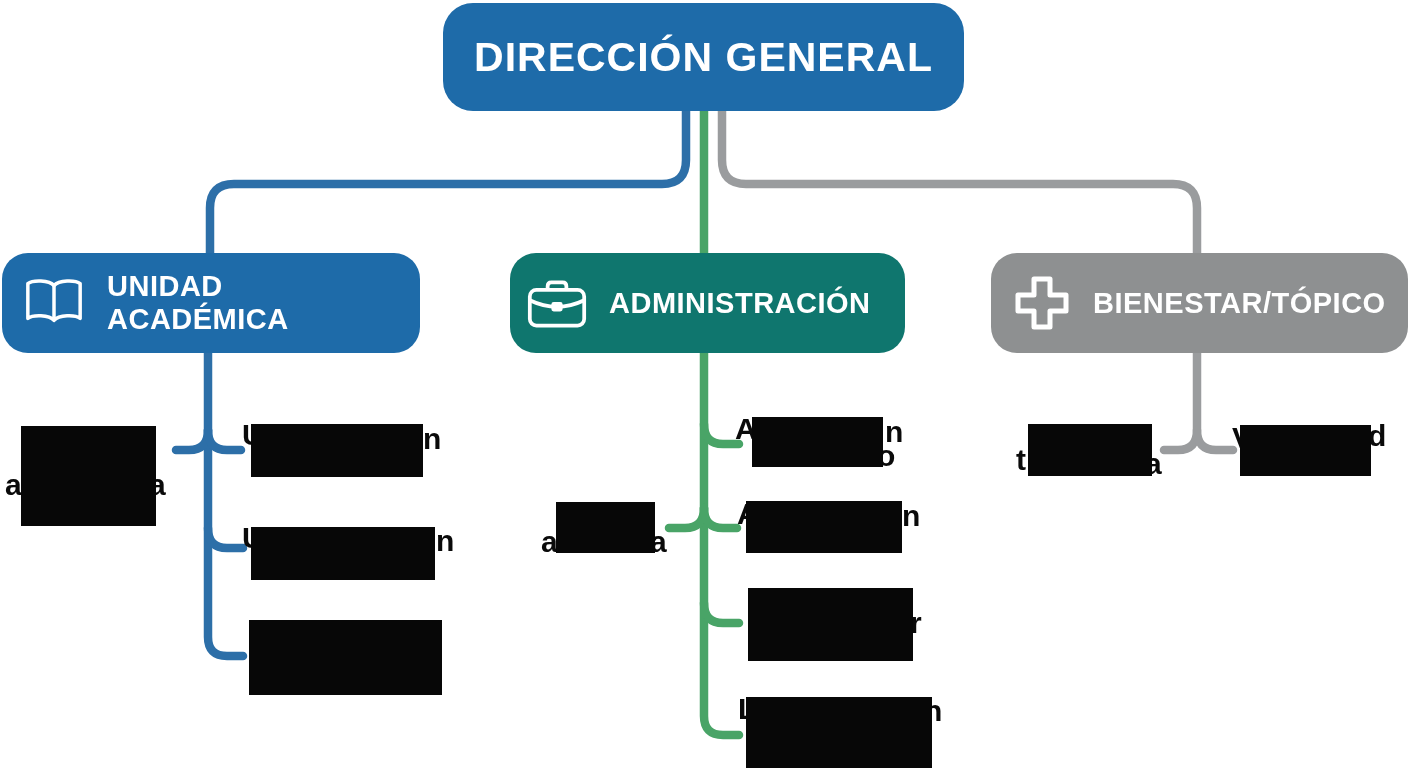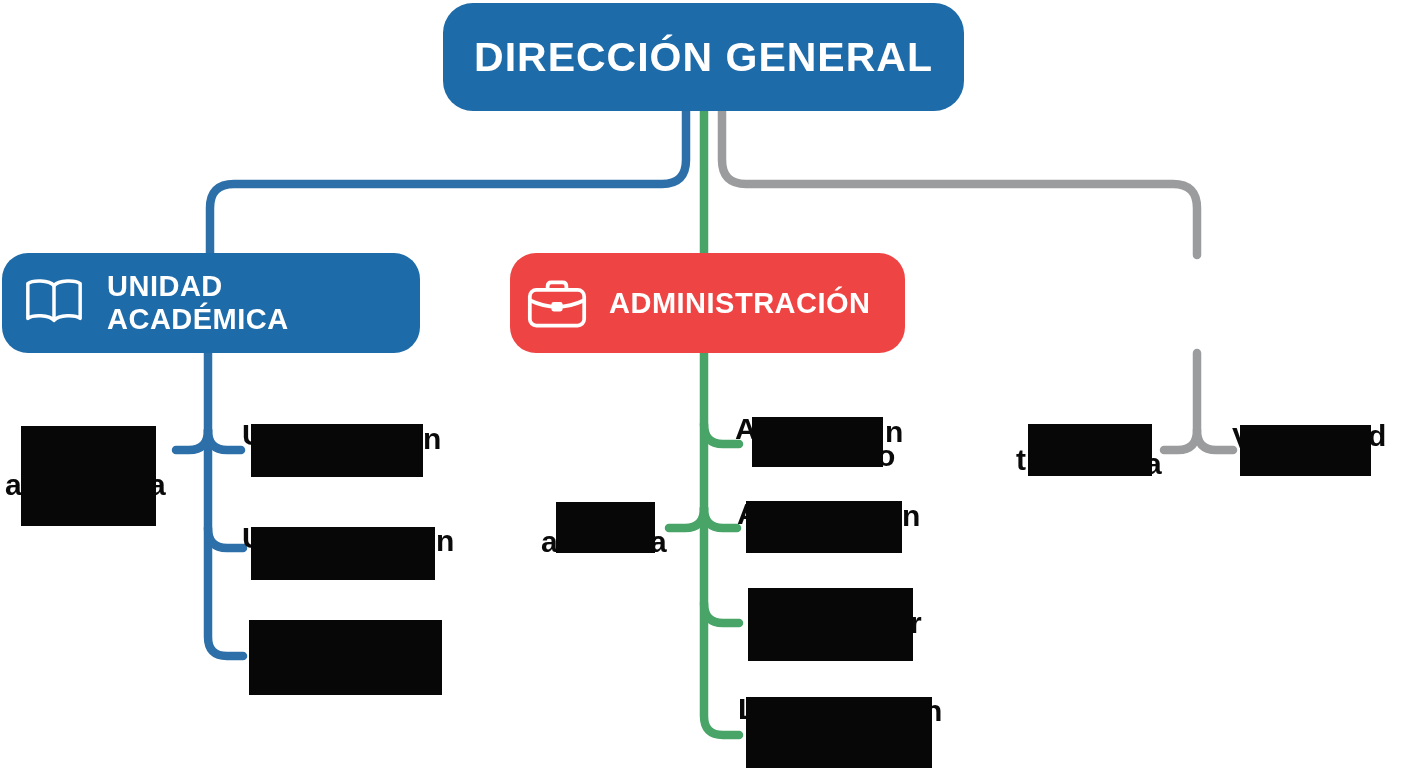--- a/index.html
+++ b/index.html
@@ -26,21 +26,21 @@
     height:100px; top:253px;
     border-radius:26px;
     gap:22px; padding:0 14px 0 22px;
     font-size:29px; letter-spacing:0.5px;
   }
   .branch-academica   { left:2px;   width:418px;padding-left:21px; }
   .branch-admin       { left:510px; width:395px; }
   .branch-bienestar   { left:991px; width:417px; }
 
   .bg-blue  { background:#1e6ba9; }
-  .bg-green { background:#ef4444;padding-left:17px; }
+  .bg-green { background:#0f766e;padding-left:17px; }
   .bg-gray  { background:#8e9091; }
 
   .icon-wrap { flex:0 0 auto; display:flex; align-items:center; }
 
   .redact { position:absolute; background:#070707; z-index:2; }
   .frag {
     position:absolute; z-index:1;
     font-weight:bold; font-size:30px; color:#0a0a0a;
     line-height:1; white-space:pre;
   }
@@ -90,20 +90,28 @@
       <svg width="60" height="52" viewBox="0 0 64 54">
         <rect x="3" y="13" width="58" height="38" rx="7" fill="none" stroke="#ffffff" stroke-width="4"></rect>
         <path d="M22 13 V9 q0 -4 4 -4 h12 q4 0 4 4 v4" fill="none" stroke="#ffffff" stroke-width="4"></path>
         <path d="M3 24 q29 14 58 0" fill="none" stroke="#ffffff" stroke-width="4"></path>
         <rect x="26" y="26" width="12" height="10" rx="2.5" fill="#ffffff"></rect>
       </svg>
     </span>
     <span>ADMINISTRACIÓN</span>
   </div>
 
+  <div class="node branch branch-bienestar bg-gray">
+    <span class="icon-wrap">
+      <svg width="58" height="58" viewBox="0 0 58 58">
+        <path d="M21 5 h16 v16 h16 v16 h-16 v16 h-16 v-16 H5 V21 h16 Z" fill="none" stroke="#ffffff" stroke-width="5" stroke-linejoin="round"></path>
+      </svg>
+    </span>
+    <span>BIENESTAR/TÓPICO</span>
+  </div>
 
   <span class="frag" style="left:5px;   top:470px;">a</span>
   <span class="frag" style="left:149px; top:470px;">a</span>
   <span class="frag" style="left:242px; top:420px;">U</span>
   <span class="frag" style="left:423px; top:424px;">n</span>
   <span class="frag" style="left:242px; top:523px;">U</span>
   <span class="frag" style="left:436px; top:526px;">n</span>
 
   <span class="frag" style="left:735px; top:414px;">A</span>
   <span class="frag" style="left:885px; top:417px;">n</span>

